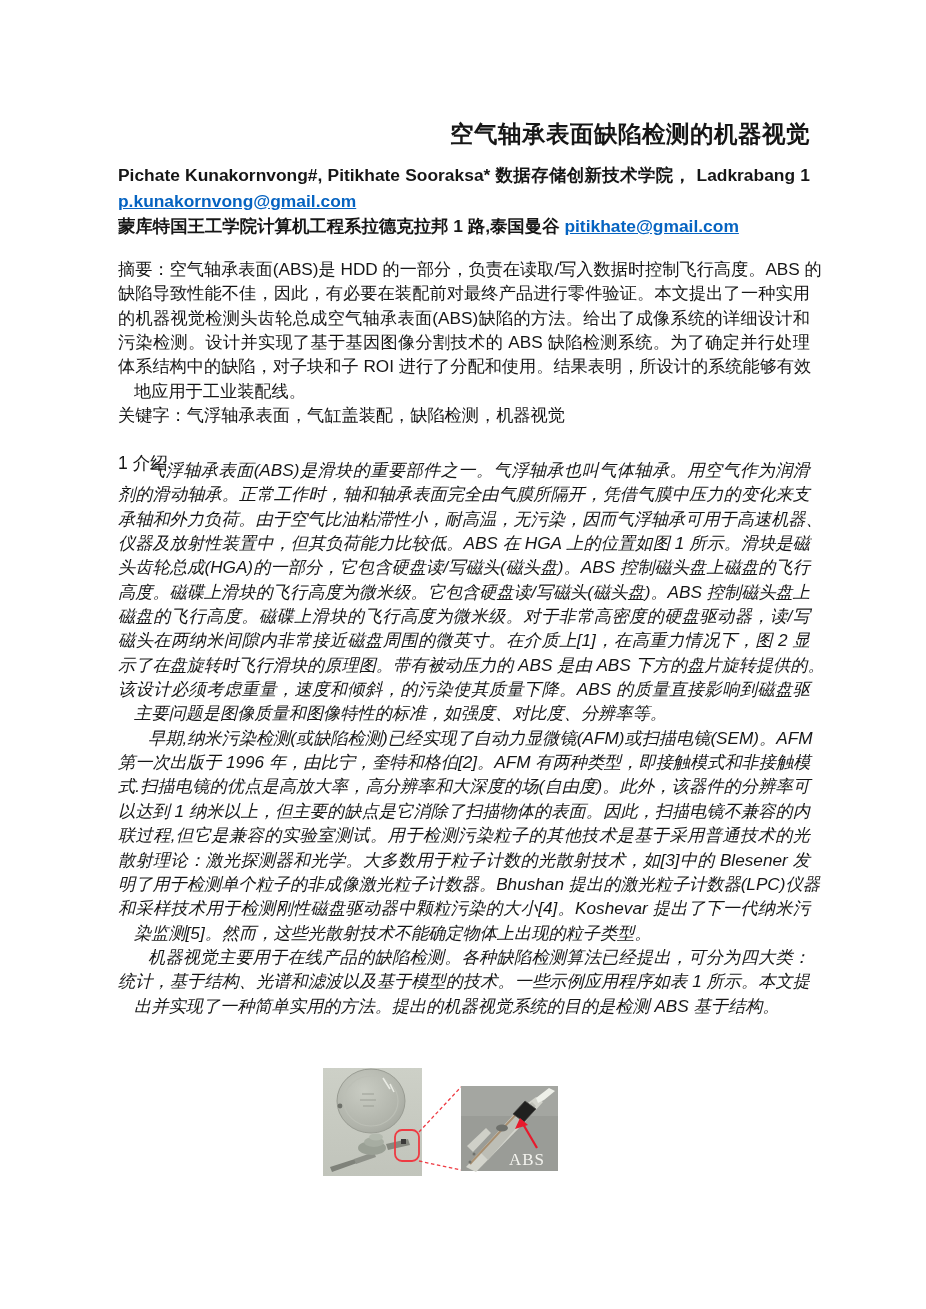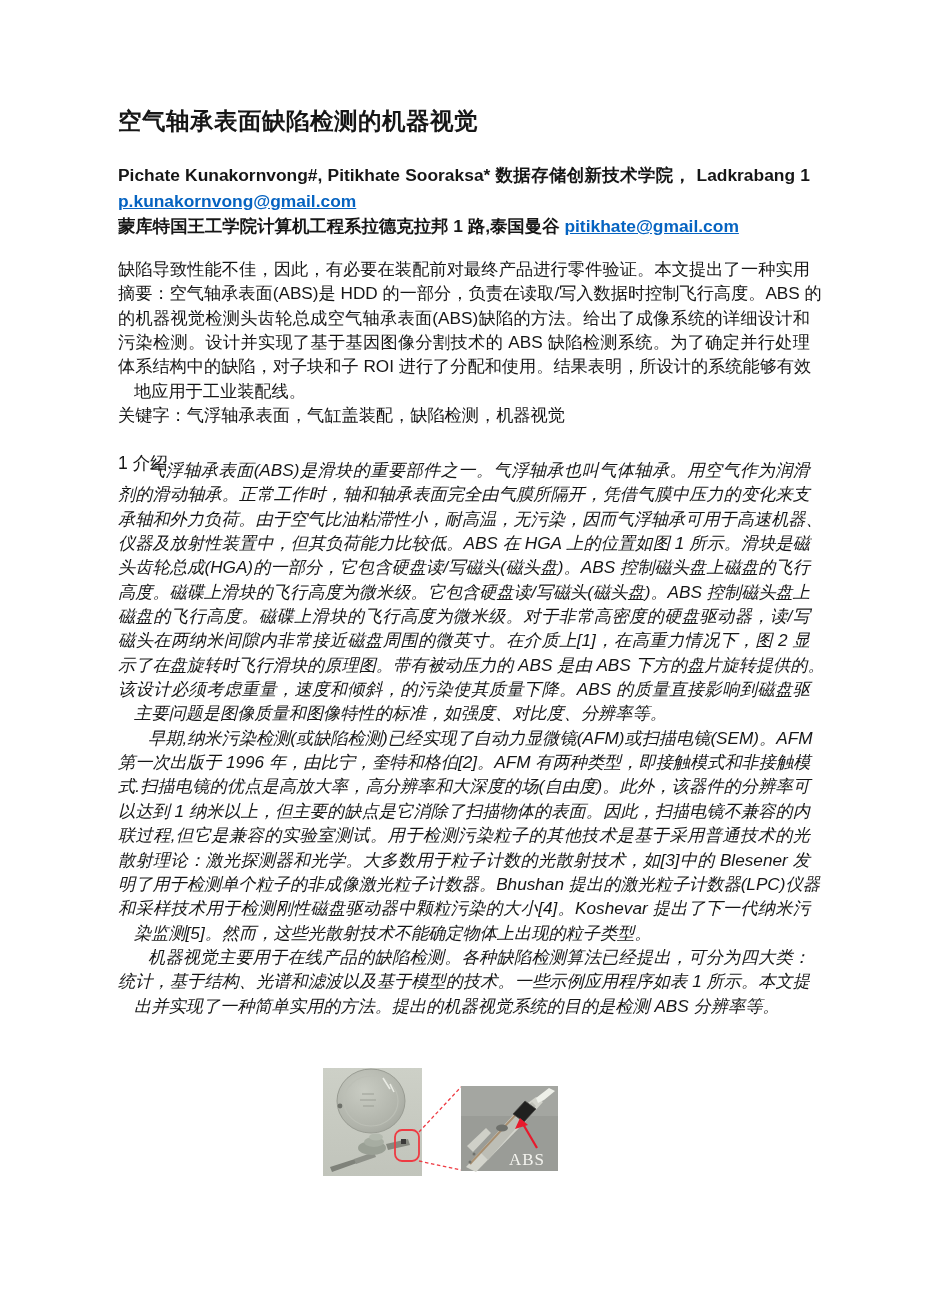--- a/index.html
+++ b/index.html
@@ -6,24 +6,24 @@
   .page{
     position:relative;
     width:926px;height:1309px;
     background:#ffffff;
     overflow:hidden;
     font-family:"Liberation Sans","DejaVu Sans",sans-serif;
     color:#161616;
   }
   .tblock{position:absolute;left:118px;width:692px;}
   .title{
-    top:104px;
+    top:117px;
     font-size:23.5px;
     font-weight:bold;
-    text-align:left;
+    text-align:right;
     line-height:34px;
     letter-spacing:.5px;
   }
   .authors{top:163px;font-size:17.4px;}
   .authors .aline{height:25.6px;line-height:25.6px;white-space:nowrap;font-weight:bold;}
   .spread{text-align:justify;text-align-last:justify;}
   a.email{color:#0563c1;text-decoration:underline;cursor:pointer;margin-top:32px;}
   .bodytext{font-size:17.2px;}
   .jline{
     height:24.35px;line-height:24.35px;
@@ -56,22 +56,22 @@
       <a class="email">p.kunakornvong@gmail.com</a>
     </div>
     <div class="aline">
       <span>蒙库特国王工学院计算机工程系拉德克拉邦 1 路,泰国曼谷</span>
       <a class="email">pitikhate@gmail.com</a>
     </div>
   </div>
 
   <div class="tblock bodytext abs-block">
     <div class="jlist">
+        <div class="jline">摘要：空气轴承表面(ABS)是 HDD 的一部分，负责在读取/写入数据时控制飞行高度。ABS 的</div>
         <div class="jline">缺陷导致性能不佳，因此，有必要在装配前对最终产品进行零件验证。本文提出了一种实用</div>
-        <div class="jline">摘要：空气轴承表面(ABS)是 HDD 的一部分，负责在读取/写入数据时控制飞行高度。ABS 的</div>
         <div class="jline">的机器视觉检测头齿轮总成空气轴承表面(ABS)缺陷的方法。给出了成像系统的详细设计和</div>
         <div class="jline">污染检测。设计并实现了基于基因图像分割技术的 ABS 缺陷检测系统。为了确定并行处理</div>
         <div class="jline">体系结构中的缺陷，对子块和子 ROI 进行了分配和使用。结果表明，所设计的系统能够有效</div>
         <div class="jline">地应用于工业装配线。</div>
       </div>
     <div class="jline plainline">关键字：气浮轴承表面，气缸盖装配，缺陷检测，机器视觉</div>
   </div>
 
   <div class="tblock h1">1 介绍</div>
 
@@ -96,21 +96,21 @@
         <div class="jline">以达到 1 纳米以上，但主要的缺点是它消除了扫描物体的表面。因此，扫描电镜不兼容的内</div>
         <div class="jline">联过程,但它是兼容的实验室测试。用于检测污染粒子的其他技术是基于采用普通技术的光</div>
         <div class="jline">散射理论：激光探测器和光学。大多数用于粒子计数的光散射技术，如[3]中的 Blesener 发</div>
         <div class="jline">明了用于检测单个粒子的非成像激光粒子计数器。Bhushan 提出的激光粒子计数器(LPC)仪器</div>
         <div class="jline">和采样技术用于检测刚性磁盘驱动器中颗粒污染的大小[4]。Koshevar 提出了下一代纳米污</div>
         <div class="jline">染监测[5]。然而，这些光散射技术不能确定物体上出现的粒子类型。</div>
       </div>
     <div class="jlist para-indent">
         <div class="jline">机器视觉主要用于在线产品的缺陷检测。各种缺陷检测算法已经提出，可分为四大类：</div>
         <div class="jline">统计，基于结构、光谱和滤波以及基于模型的技术。一些示例应用程序如表 1 所示。本文提</div>
-        <div class="jline">出并实现了一种简单实用的方法。提出的机器视觉系统的目的是检测 ABS 分辨率等。</div>
+        <div class="jline">出并实现了一种简单实用的方法。提出的机器视觉系统的目的是检测 ABS 基于结构。</div>
       </div>
   </div>
 
   <div class="figure">
     <svg width="926" height="121" viewBox="0 0 926 121" xmlns="http://www.w3.org/2000/svg">
       <defs>
         <linearGradient id="lpg" x1="0" y1="0" x2="0" y2="1">
           <stop offset="0" stop-color="#cdd0c7"></stop>
             <stop offset="1" stop-color="#c1c4bb"></stop>
         </linearGradient>

